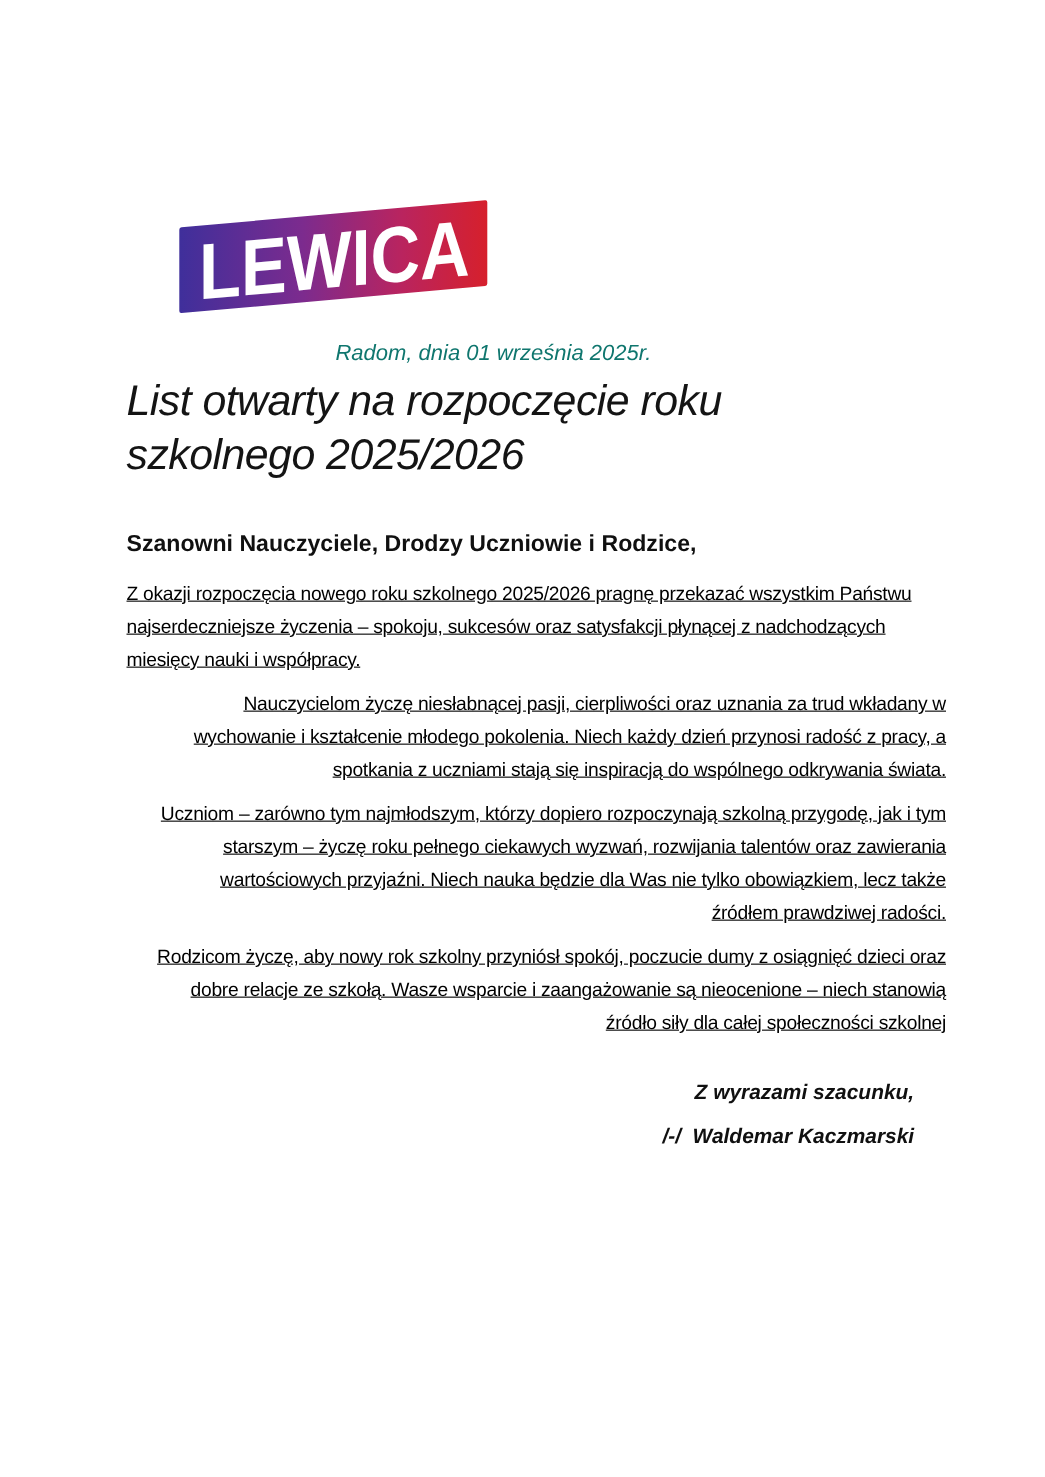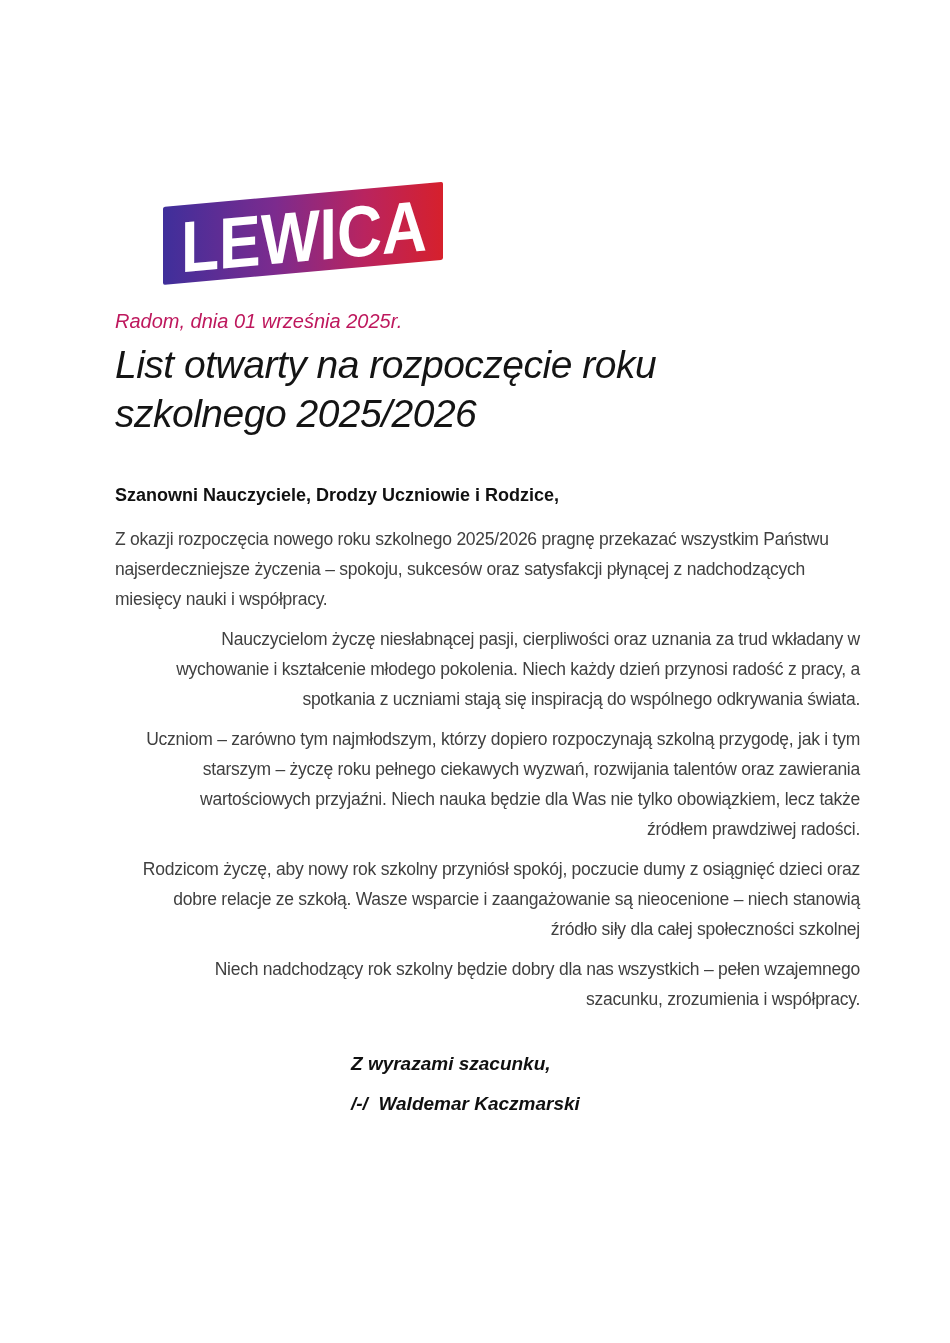--- a/index.html
+++ b/index.html
@@ -21,57 +21,58 @@
   .logo-wrap {
     margin-left: 46px;
     width: 290px;
     height: 108px;
   }
   .dateline {
     box-sizing: border-box;
     width: 745px;
     margin-top: 20px;
     padding-right: 78px;
-    text-align: left;
+    text-align: center;
     font-style: italic;
     font-size: 20px;
     line-height: 26px;
-    color: #be185d;
+    color: #0f766e;
   }
   .title {
     margin: 6px 0 2px 0;
     font-style: italic;
     font-weight: 400;
     font-size: 39px;
     line-height: 49px;
     letter-spacing: -0.5px;
     color: #141414;
     white-space: pre-line;
   }
   .salutation {
     margin-top: 44px;
     font-weight: 700;
-    font-size: 18px;
+    font-size: 21px;
     line-height: 26px;
     color: #101010;
   }
   .body-par {
     width: 745px;
     margin: 16px 0 10px 0;
     font-size: 17.5px;
     line-height: 30px;
     letter-spacing: -0.25px;
-    color: #404040;
+    color: #000000;
     white-space: pre-line;
+    text-decoration: underline;
   }
   .body-par + .body-par { margin-top: 0; text-align: right; }
   .closing {
     width: 480px;
     margin: 30px 0 0 236px;
-    text-align: left;
+    text-align: right;
     font-weight: 700;
     font-style: italic;
     font-size: 19px;
     line-height: 40px;
     color: #101010;
   }
   .closing .sig-line { white-space: pre-wrap; }
 </style>
 </head>
 <body>
@@ -108,21 +109,19 @@
   <p class="body-par">Nauczycielom życzę niesłabnącej pasji, cierpliwości oraz uznania za trud wkładany w
 wychowanie i kształcenie młodego pokolenia. Niech każdy dzień przynosi radość z pracy, a
 spotkania z uczniami stają się inspiracją do wspólnego odkrywania świata.</p>
   <p class="body-par">Uczniom – zarówno tym najmłodszym, którzy dopiero rozpoczynają szkolną przygodę, jak i tym
 starszym – życzę roku pełnego ciekawych wyzwań, rozwijania talentów oraz zawierania
 wartościowych przyjaźni. Niech nauka będzie dla Was nie tylko obowiązkiem, lecz także
 źródłem prawdziwej radości.</p>
   <p class="body-par">Rodzicom życzę, aby nowy rok szkolny przyniósł spokój, poczucie dumy z osiągnięć dzieci oraz
 dobre relacje ze szkołą. Wasze wsparcie i zaangażowanie są nieocenione – niech stanowią
 źródło siły dla całej społeczności szkolnej</p>
-  <p class="body-par">Niech nadchodzący rok szkolny będzie dobry dla nas wszystkich – pełen wzajemnego
-szacunku, zrozumienia i współpracy.</p>
 
   <div class="closing">
     <div class="sig-line">Z wyrazami szacunku,</div>
     <div class="sig-line">/-/  Waldemar Kaczmarski</div>
   </div>
 
 </div>
 
 </body></html>

